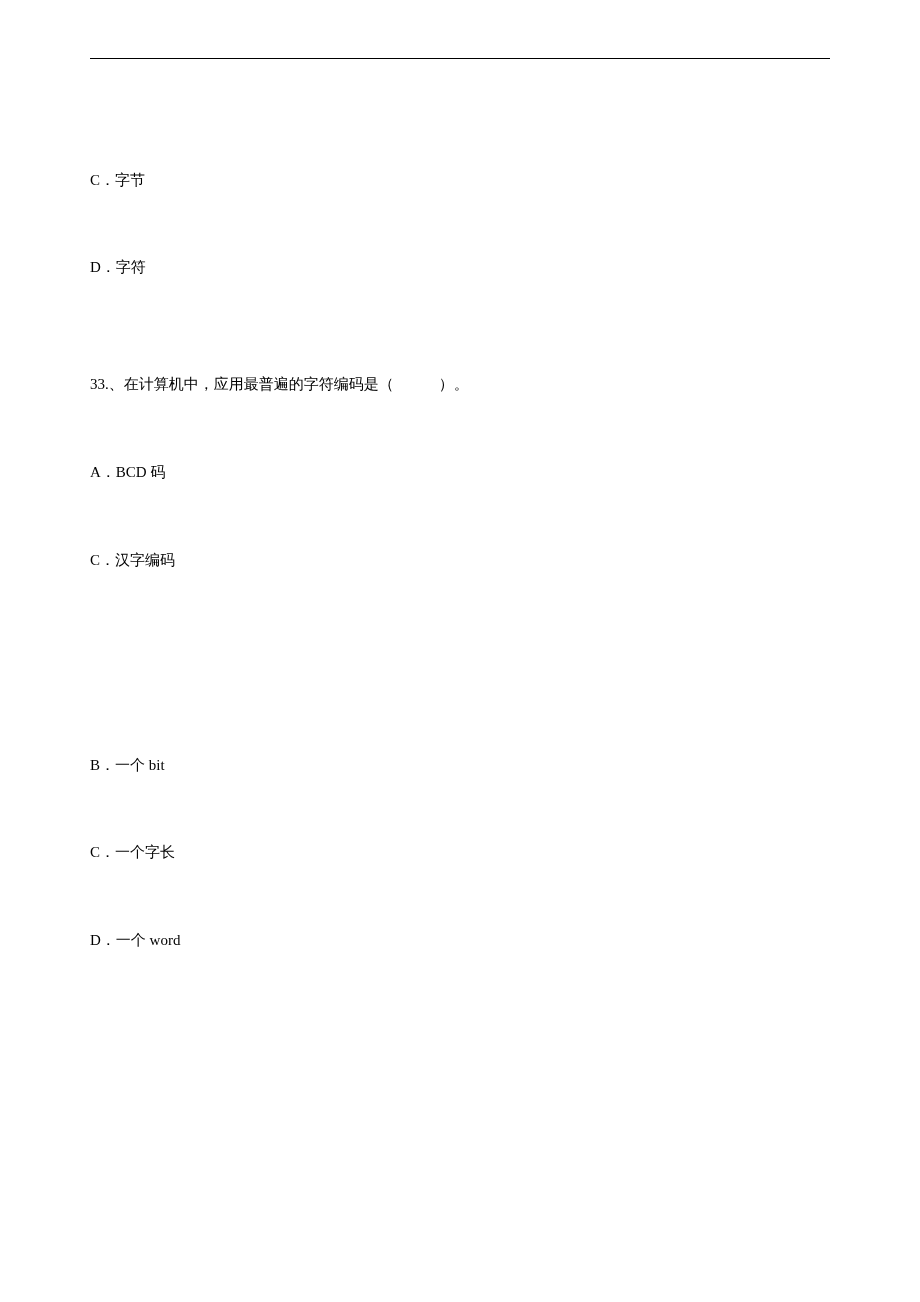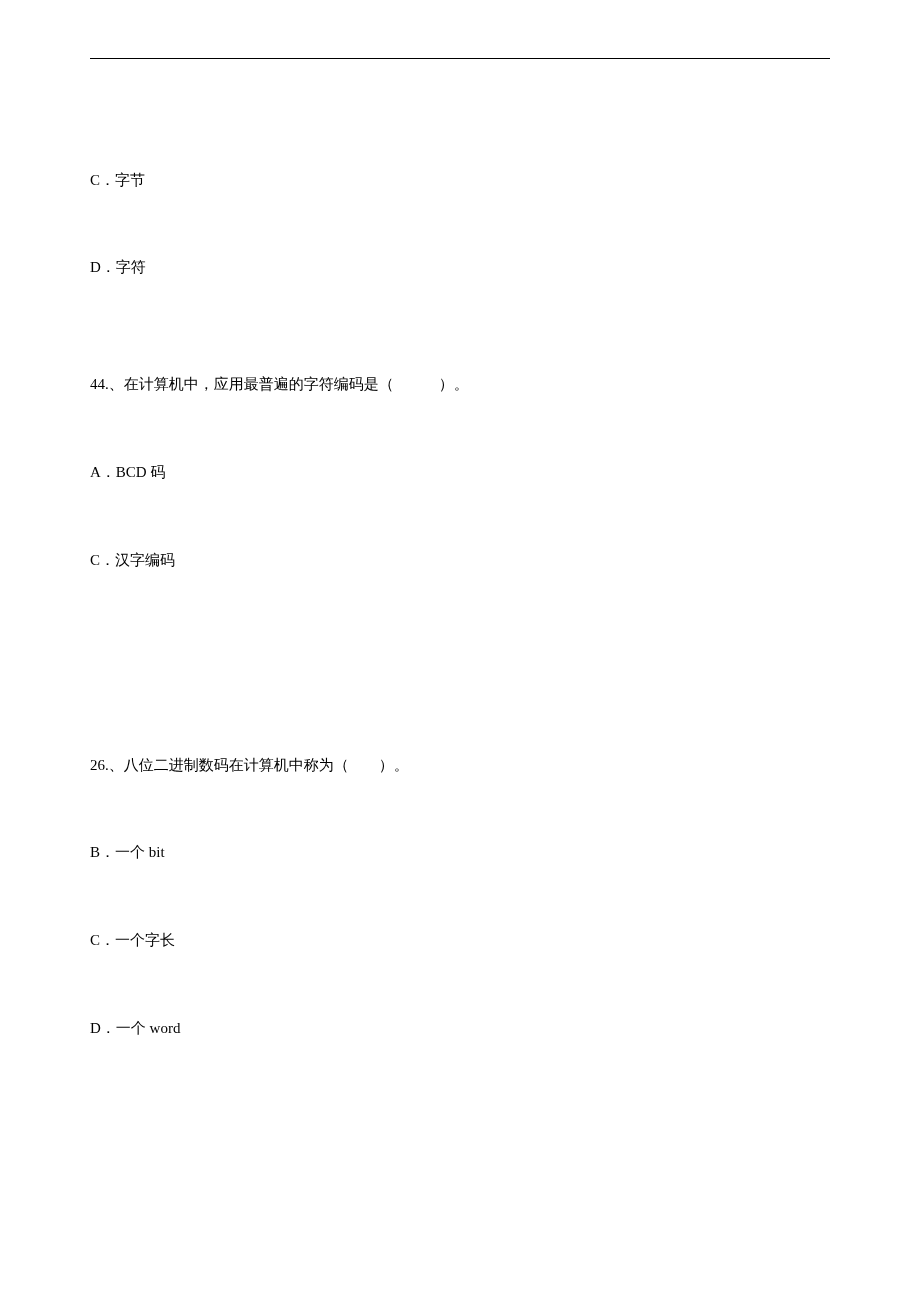--- a/index.html
+++ b/index.html
@@ -29,26 +29,25 @@
   </style>
 </head>
 <body>
 
 <div class="page">
   <div class="rule"></div>
   <div class="content">
     <div>C．字节</div>
     <div>D．字符</div>
 
-    <div>44.、在计算机中，应用最普遍的字符编码是（　　　）。</div>
+    <div>33.、在计算机中，应用最普遍的字符编码是（　　　）。</div>
     <div>A．BCD 码</div>
     <div>C．汉字编码</div>
     <div class="gap"></div>
 
-    <div>26.、八位二进制数码在计算机中称为（　　）。</div>
     <div>B．一个 bit</div>
     <div>C．一个字长</div>
     <div>D．一个 word</div>
     
 
     
     
     
     
     

